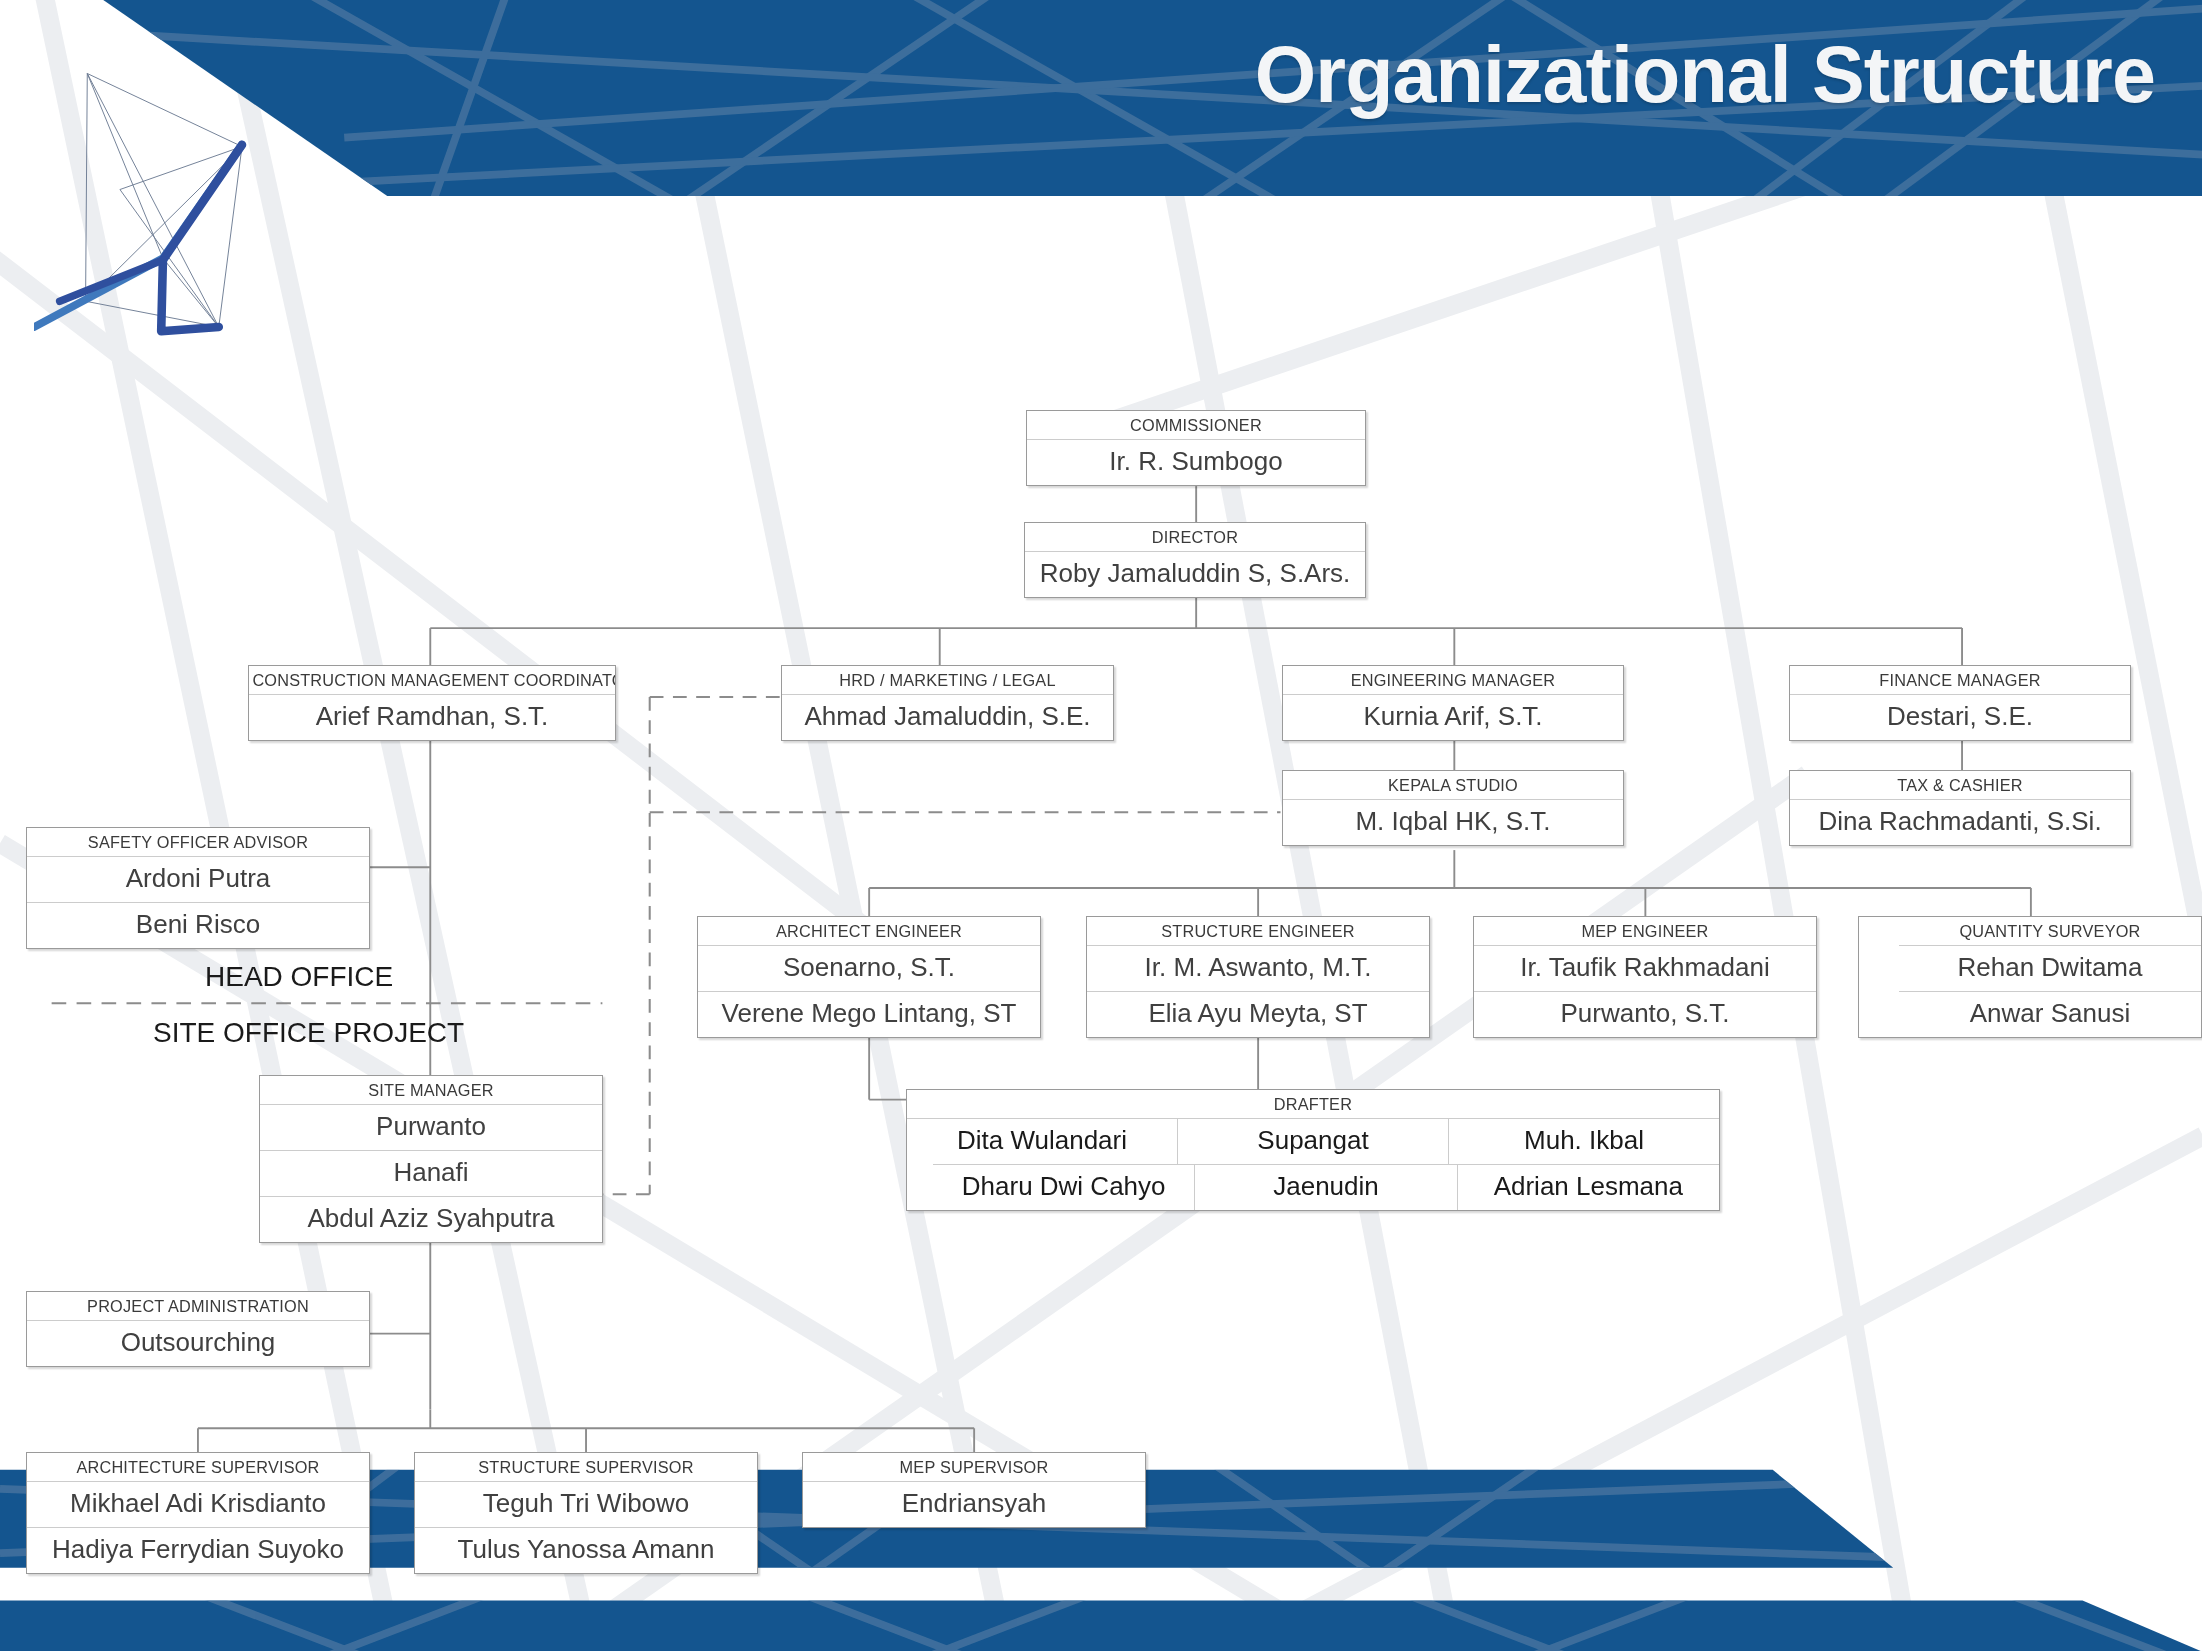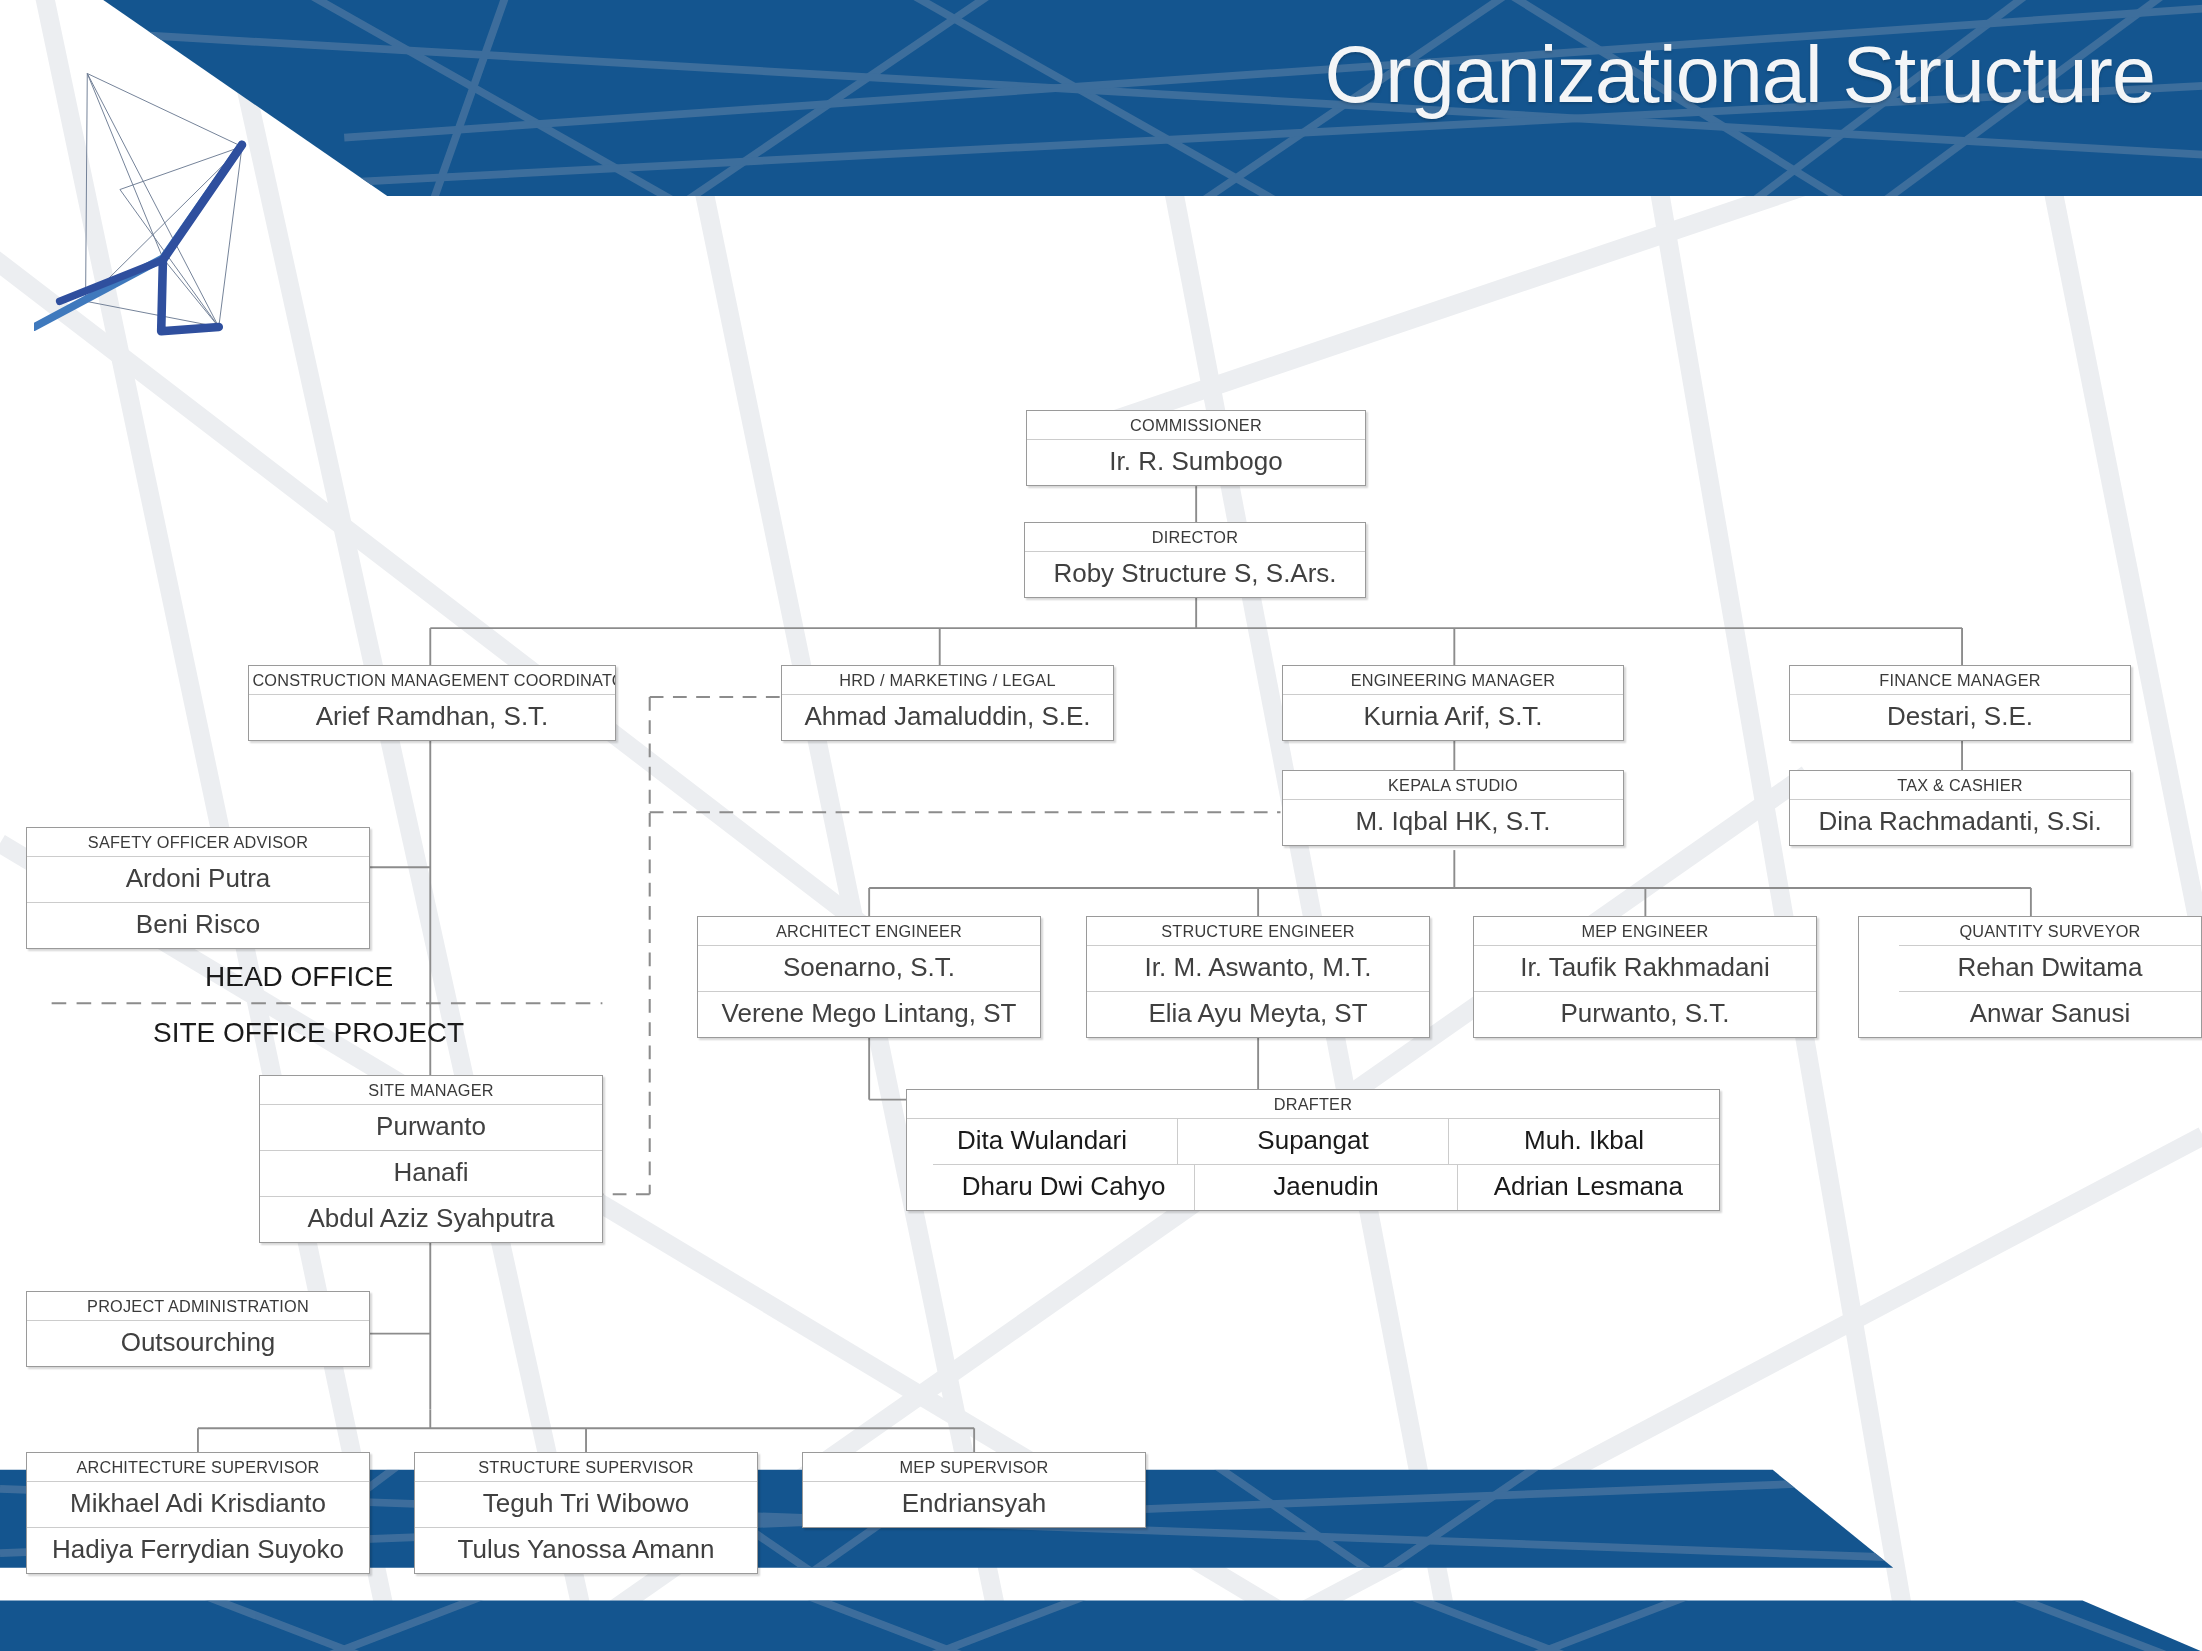--- a/index.html
+++ b/index.html
@@ -19,21 +19,21 @@
   #header-band {
     position: absolute; top: 0; left: 0; width: 2203px; height: 196px; z-index: 2;
   }
   #header-title {
     position: absolute;
     right: 48px;
     top: 29px;
     z-index: 4;
     color: #f3f5f7;
     font-size: 79px;
-    font-weight: normal;
+    font-weight: bold;
     letter-spacing: -0.9px;
     font-family: "Liberation Sans", sans-serif;
     text-shadow: 0 1.7px 2.6px rgba(0,0,0,0.18);
     white-space: nowrap;
   }
 
   
   #footer-band { position: absolute; bottom: 0; left: 0; width: 2203px; height: 189px; z-index: 2; }
 
   
@@ -204,21 +204,21 @@
 
 <div id="chart">
 
   <div class="node" style="left:1026px;top:410px;width:340px;">
     <div class="title">COMMISSIONER</div>
     <div class="name">Ir. R. Sumbogo</div>
   </div>
 
   <div class="node" style="left:1024px;top:522px;width:342px;">
     <div class="title">DIRECTOR</div>
-    <div class="name">Roby Structure S, S.Ars.</div>
+    <div class="name">Roby Jamaluddin S, S.Ars.</div>
   </div>
 
   <div class="node" style="left:248px;top:665px;width:368px;">
     <div class="title">CONSTRUCTION MANAGEMENT COORDINATOR</div>
     <div class="name">Arief Ramdhan, S.T.</div>
   </div>
 
   <div class="node" style="left:781px;top:665px;width:333px;">
     <div class="title">HRD / MARKETING / LEGAL</div>
     <div class="name">Ahmad Jamaluddin, S.E.</div>

